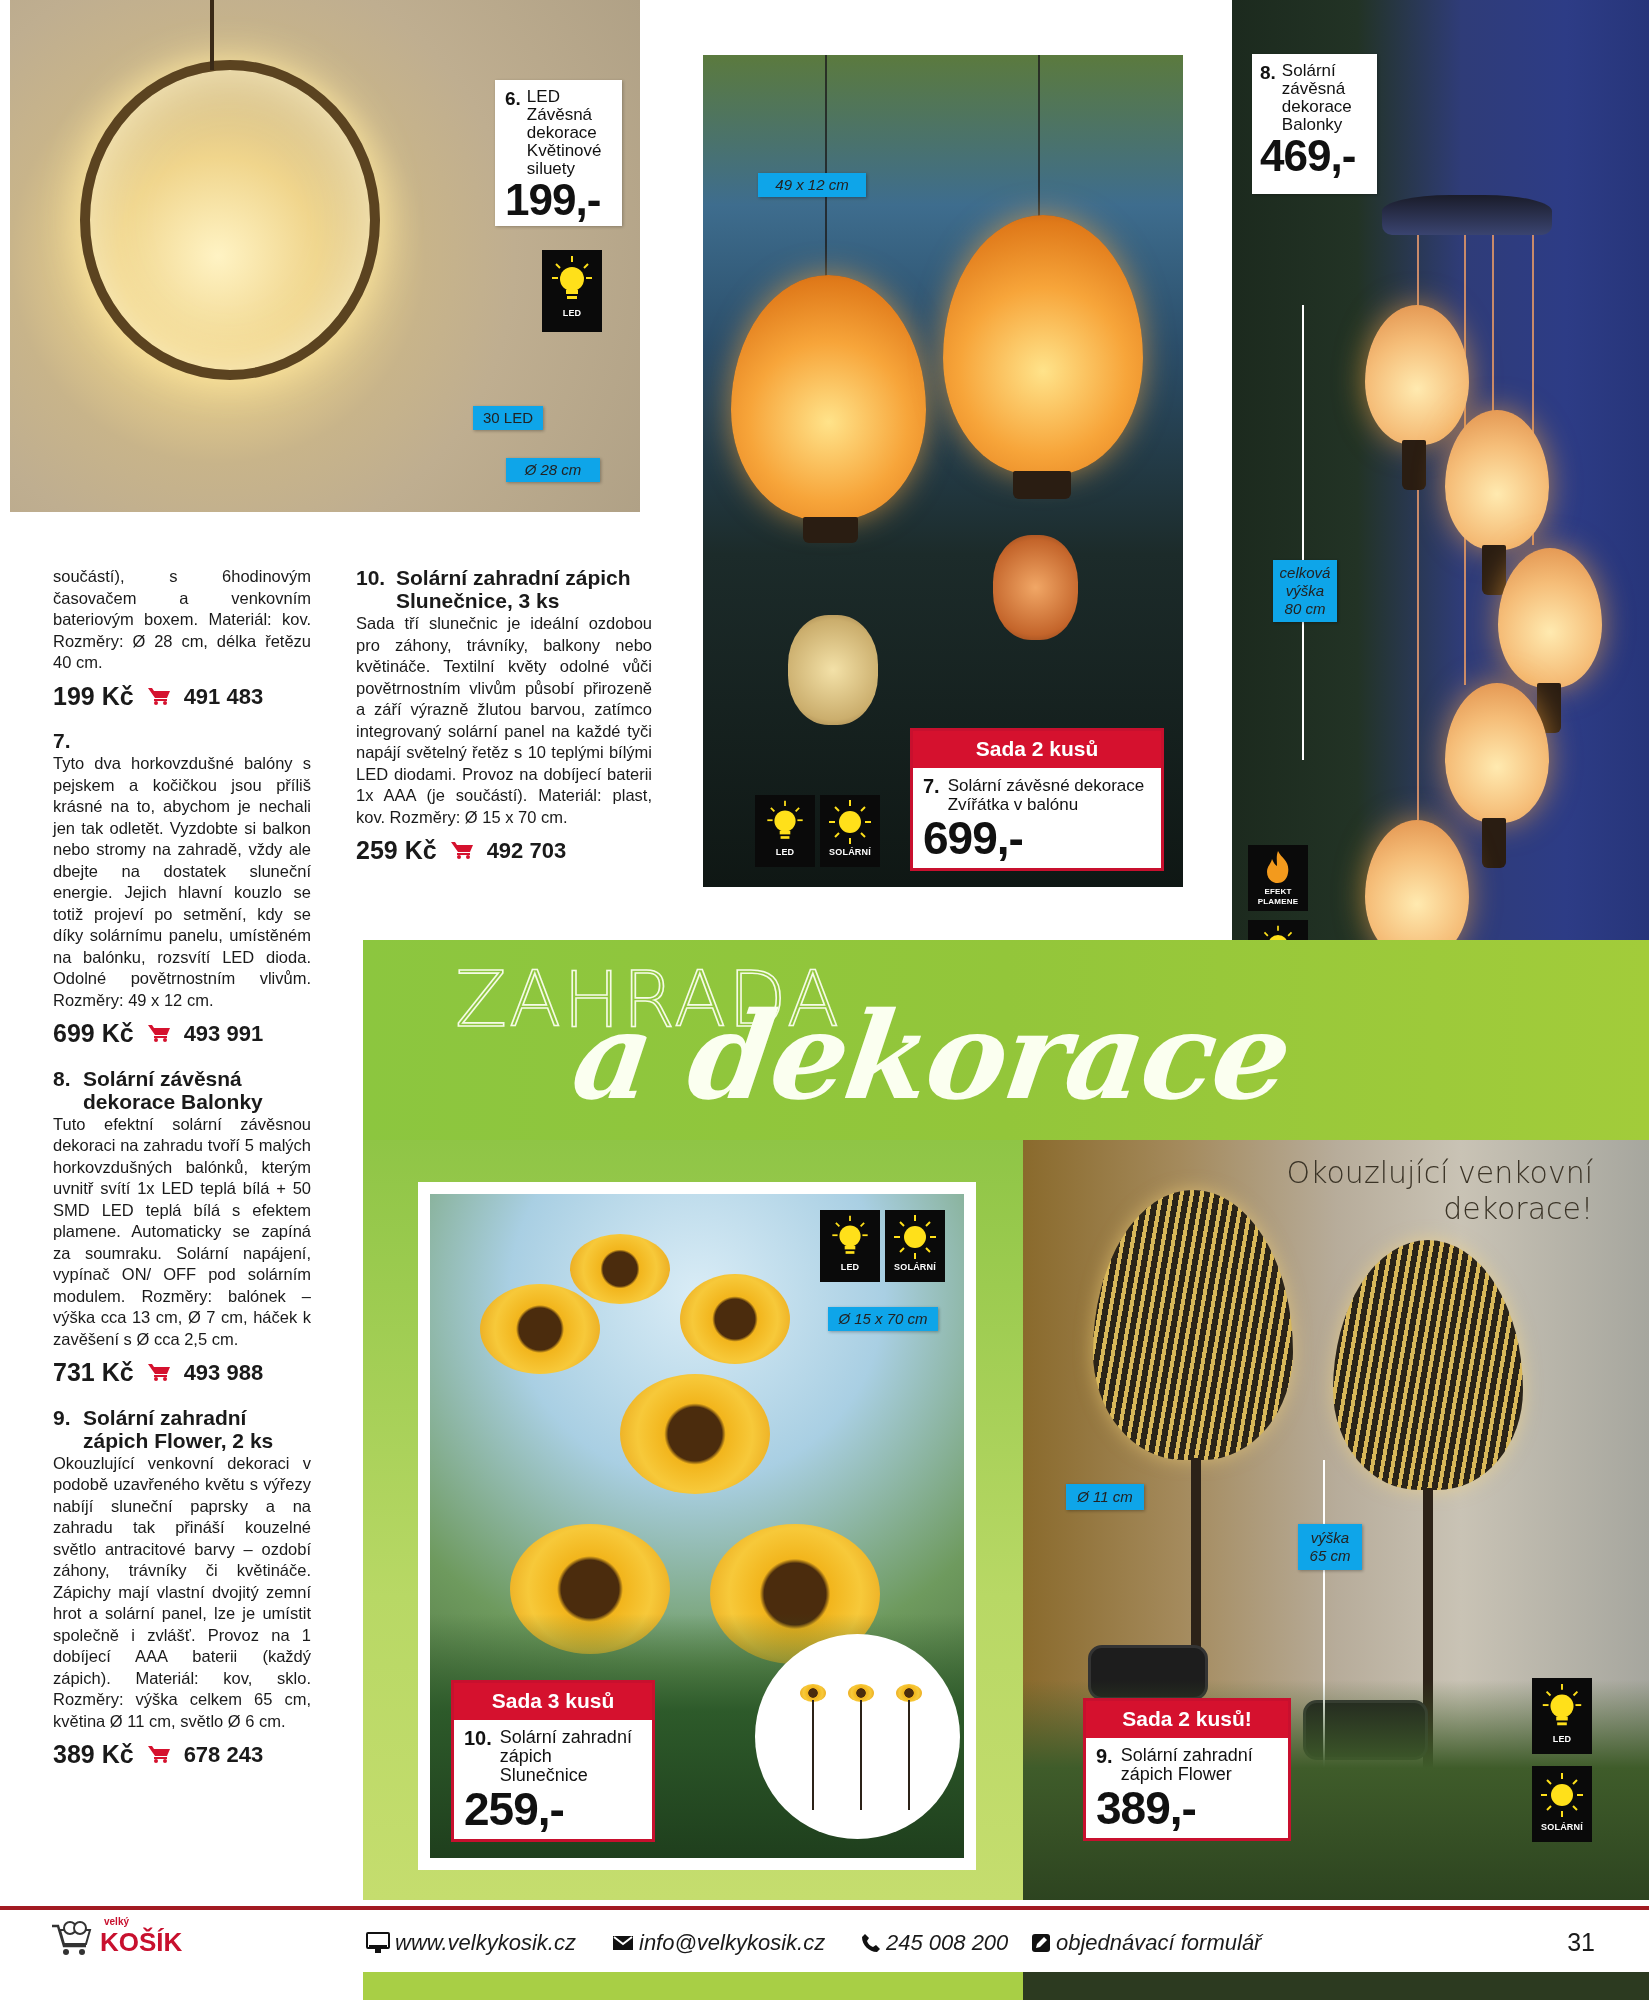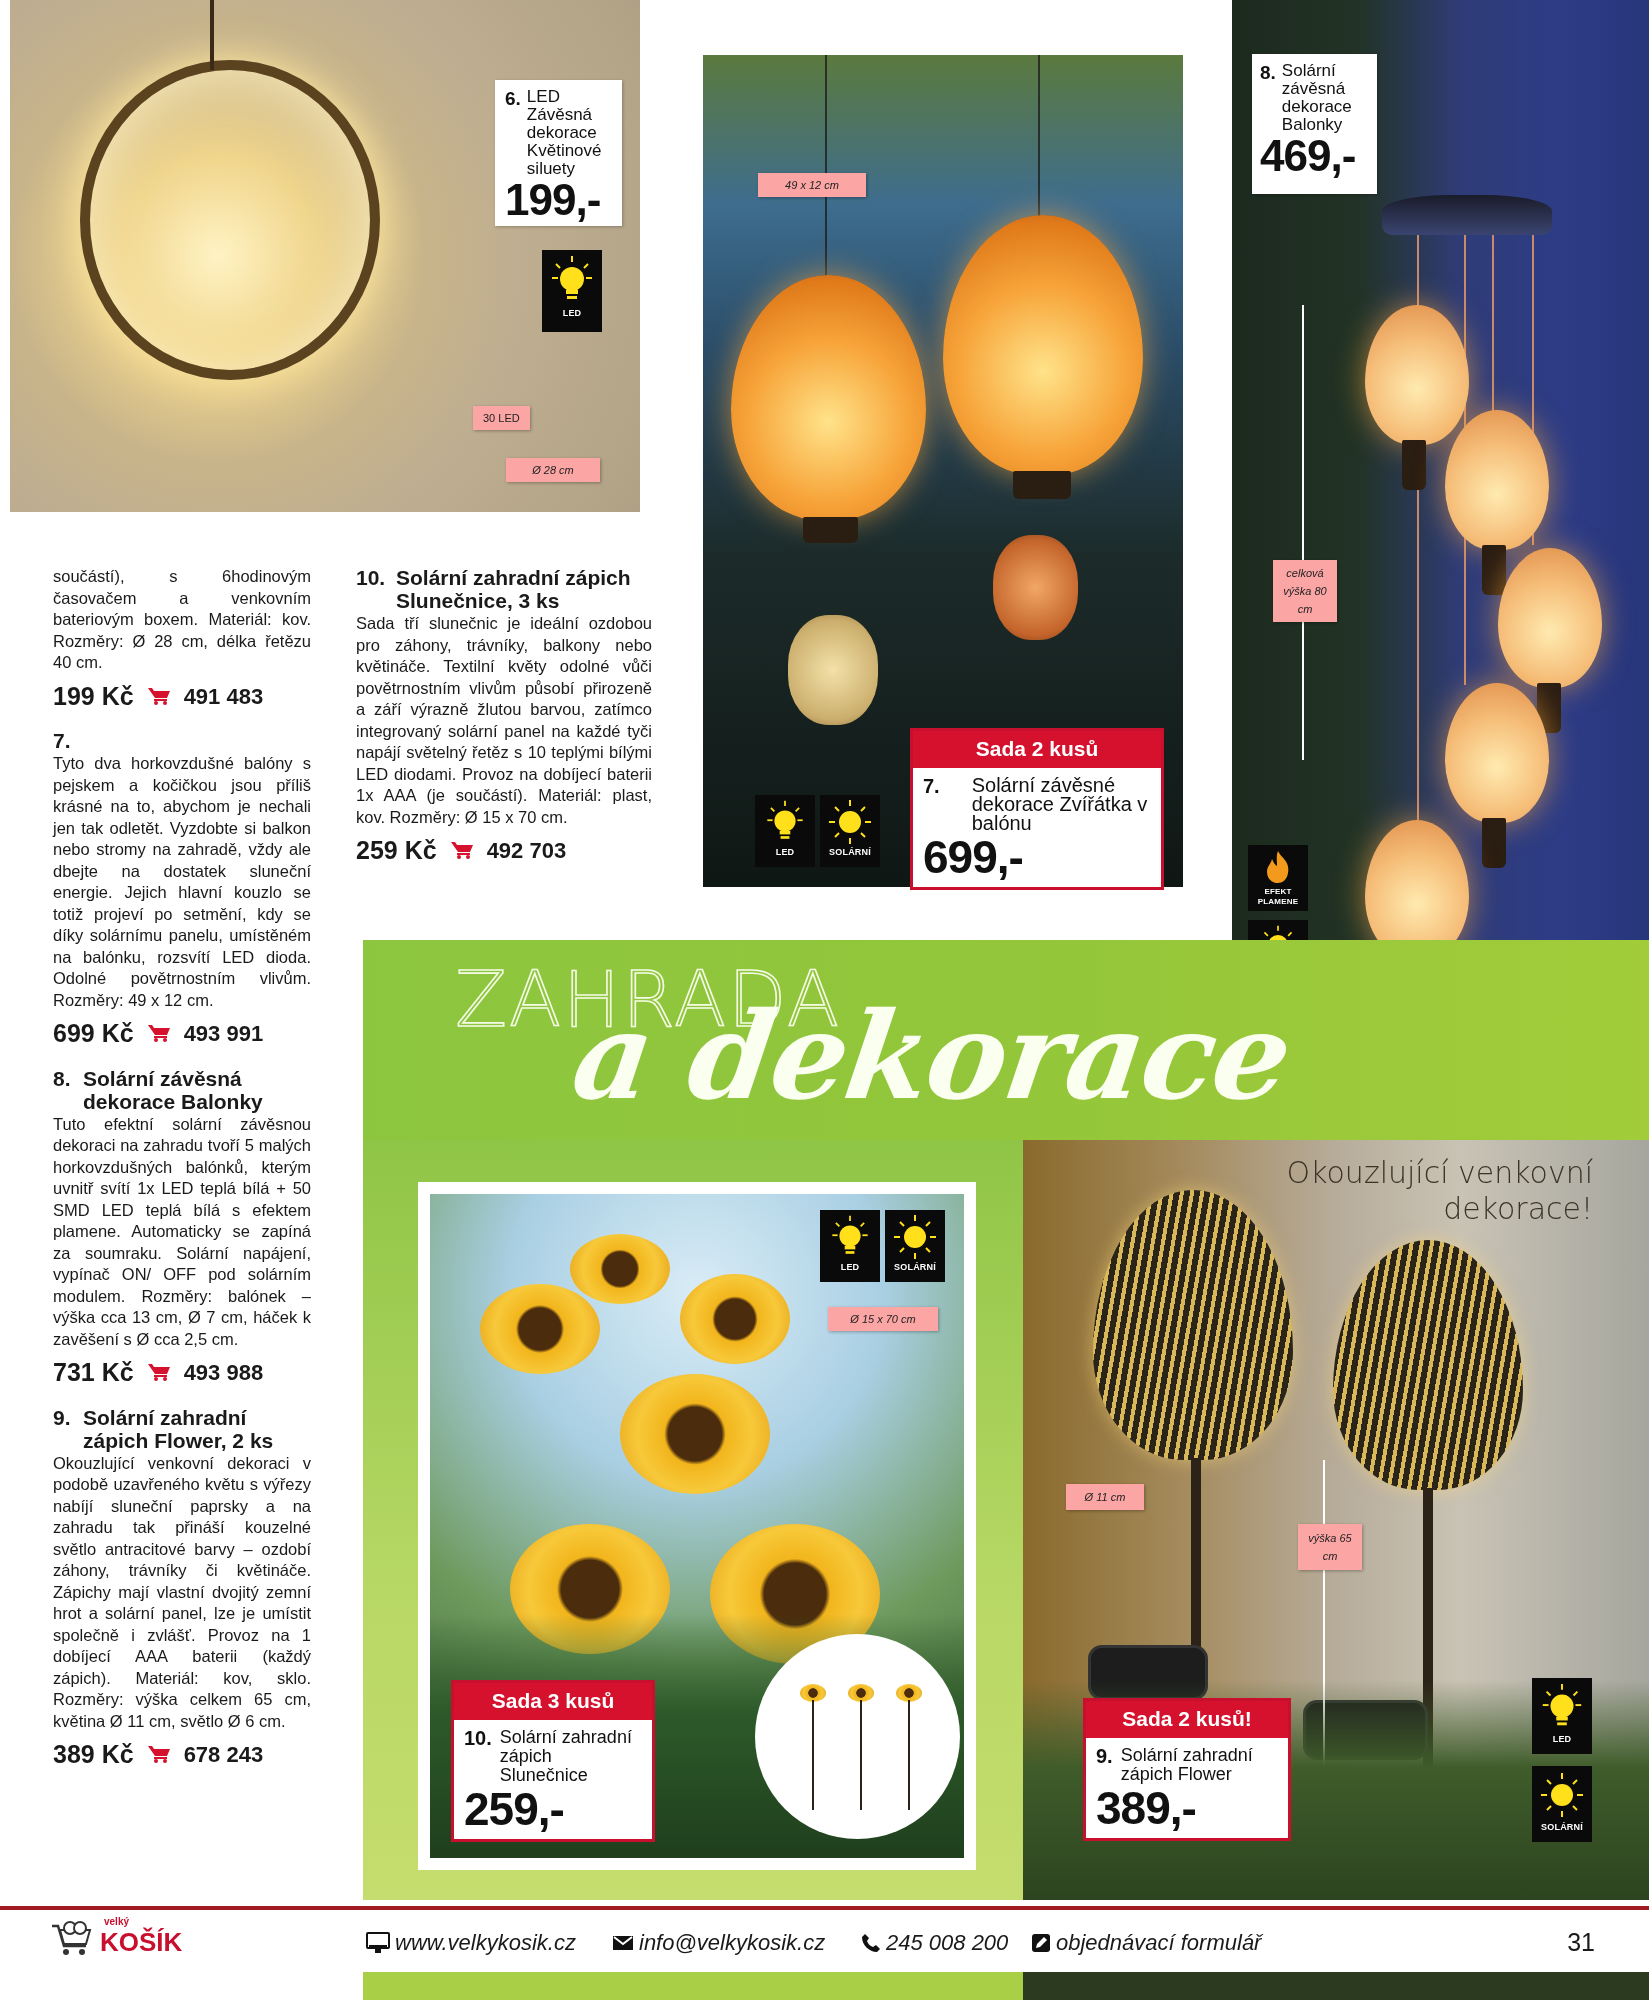--- a/index.html
+++ b/index.html
@@ -42,21 +42,21 @@
     background: repeating-linear-gradient(100deg, #2b2418 0 6px, #d9b85a 6px 10px); box-shadow: 0 0 18px rgba(255,220,120,0.5); }
   .stem { position:absolute; background:#2c2218; }
   .solar-pad { position:absolute; background:#1d1d1d; border-radius: 14px; border: 3px solid #333; }
 
   
   .label-box { position:absolute; background:#fff; color:#111; box-shadow: 1px 1px 3px rgba(0,0,0,0.25); }
   .label-num { font-weight:700; font-size:19px; }
   .label-title { font-size:17px; line-height:18px; }
   .label-price { font-weight:700; font-size:44px; line-height:44px; letter-spacing:-1px; }
 
-  .dim-tag { position:absolute; background:#fca5a5; font-style:italic; font-size:11px; color:#222; padding:3px 10px; text-align:center; box-shadow: 1px 1px 3px rgba(0,0,0,0.3); line-height:18px; }
+  .dim-tag { position:absolute; background:#0ea5e9; font-style:italic; font-size:15px; color:#222; padding:3px 10px; text-align:center; box-shadow: 1px 1px 3px rgba(0,0,0,0.3); line-height:18px; }
 
   
   .badge { position:absolute; width:60px; background:#0a0a0a; color:#fff; text-align:center; font-size:9px; font-weight:700; padding-top:4px; }
   .badge svg { display:block; margin: 0 auto; }
   .badge .b-label { display:block; margin-top:2px; letter-spacing:0.2px; line-height:10px; }
 
   
   .price-callout { position:absolute; background:#fff; border: 3px solid #c8102e; }
   .price-callout .red-head { background:#d5112e; color:#fff; text-align:center; font-size:21px; font-weight:700; padding: 6px 0 7px; }
   .price-callout .pc-body { padding: 8px 10px 6px 10px; }
@@ -179,21 +179,21 @@
     <circle cx="22" cy="23" r="11" fill="#ffe01a"></circle>
   </svg>
   <span class="b-label">SOLÁRNÍ</span>
 </div>
 
 <div class="price-callout" style="left:910px; top:728px; width:254px;">
   <div class="red-head">Sada 2 kusů</div>
   <div class="pc-body">
     <div class="pc-line">
       <span class="pc-num">7.</span>
-      <span class="pc-title" style="font-size:20px;margin-left:24px;">Solární závěsné dekorace Zvířátka v balónu</span>
+      <span class="pc-title" style="font-size:17px;">Solární závěsné dekorace Zvířátka v balónu</span>
     </div>
     <div class="pc-price">699,-</div>
   </div>
 </div>
 
 <div class="photo photo-8">
   <div class="abs" style="left:150px; top:195px; width:170px; height:40px; border-radius: 40% 40% 10px 10px; background: linear-gradient(180deg,#1a1c2a,#3a4470);"></div>
   <div class="string" style="left:185px; top:235px; height:80px; background:#c98a6a;"></div>
   <div class="string" style="left:260px; top:235px; height:180px; background:#c98a6a;"></div>
   <div class="string" style="left:300px; top:235px; height:310px; background:#c98a6a;"></div>

